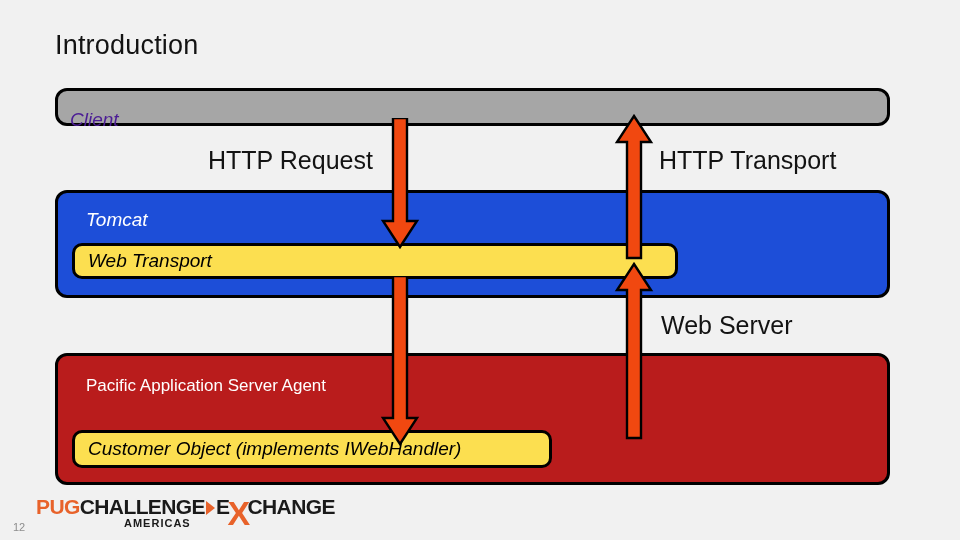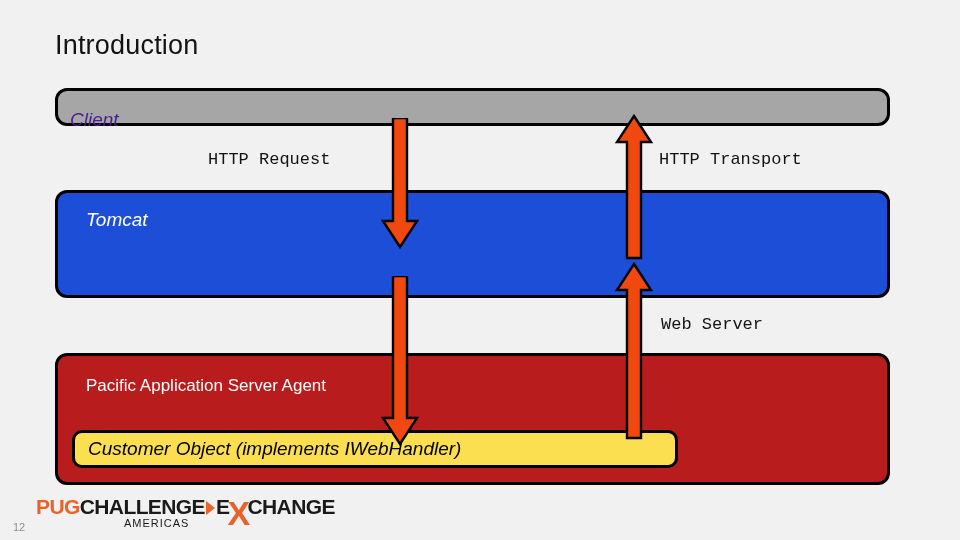--- a/index.html
+++ b/index.html
@@ -112,21 +112,21 @@
     height: 36px;
   }
   #box-web-transport .box-label {
     left: 13px;
     top: 4px;
   }
 
   #box-customer-object {
     left: 72px;
     top: 430px;
-    width: 606px;
+    width: 480px;
     height: 38px;
   }
   #box-customer-object .box-label {
     left: 13px;
     top: 5px;
   }
 
   
   .arrow {
     position: absolute;
@@ -136,23 +136,22 @@
   #arrow-http-request   { left: 380px; top: 118px; }
   #arrow-web-stream-down{ left: 380px; top: 276px; }
   #arrow-http-response  { left: 614px; top: 114px; }
   #arrow-web-stream-up  { left: 614px; top: 262px; }
 
   
   .caption {
     position: absolute;
     white-space: nowrap;
     color: #131313;
-    font-size: 17px;
+    font-size: 25px;
     line-height: 24px;
-    font-family: Liberation Mono, monospace;
   }
   #caption-http-request  { left: 208px; top: 148px; }
   #caption-http-response { left: 659px; top: 148px; }
   #caption-web-stream    { left: 661px; top: 313px; }
 
   
   #page-number {
     position: absolute;
     left: 13px;
     top: 521px;
@@ -196,41 +195,44 @@
     line-height: 22px;
     position: relative;
     top: 6px;
     margin: 0 -2px;
     font-weight: bold;
   }
   #logo-americas {
     position: absolute;
     left: 88px;
     top: 21px;
-    font-weight: normal;
+    font-weight: bold;
     font-size: 11px;
     letter-spacing: 1px;
     color: #1a1a1a;
   }
 </style>
 </head>
 <body>
 
 <div id="slide">
 
   <div id="slide-title">Introduction</div>
 
   <div class="layer-box" id="box-client">
     <span class="box-label">Client</span>
   </div>
 
   <div class="layer-box" id="box-tomcat">
     <span class="box-label">Tomcat</span>
   </div>
 
+  <div class="inner-box" id="box-web-transport">
+    <span class="box-label">Web Transport</span>
+  </div>
 
   <div class="layer-box" id="box-pasa">
     <span class="box-label">Pacific Application Server Agent</span>
   </div>
 
   <div class="inner-box" id="box-customer-object">
     <span class="box-label">Customer Object (implements IWebHandler)</span>
   </div>
 
   <div class="arrow" id="arrow-http-request">

